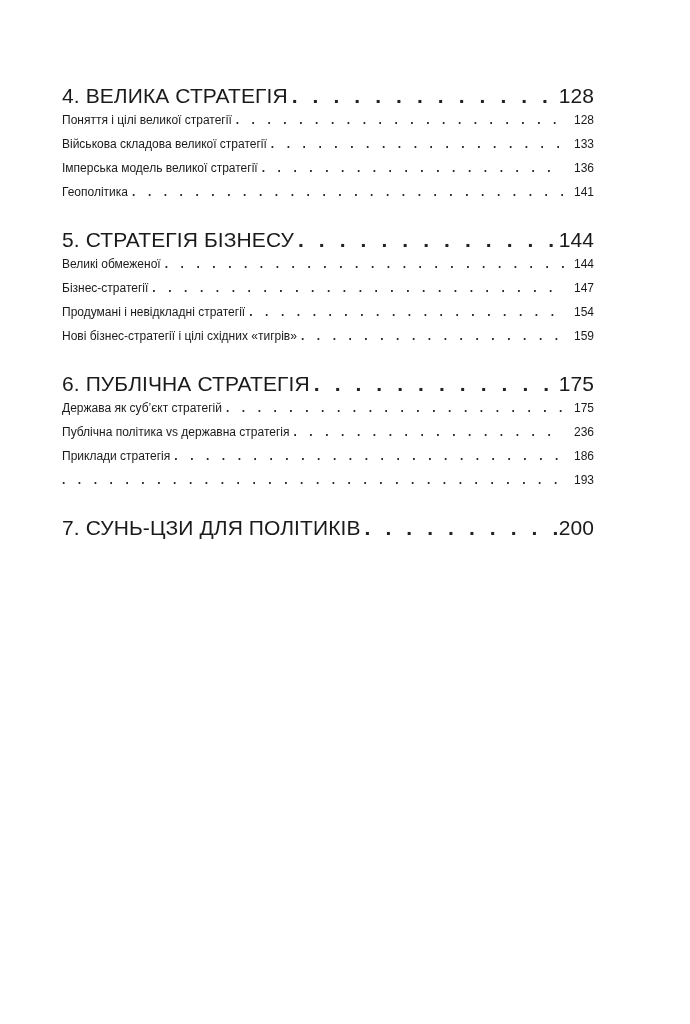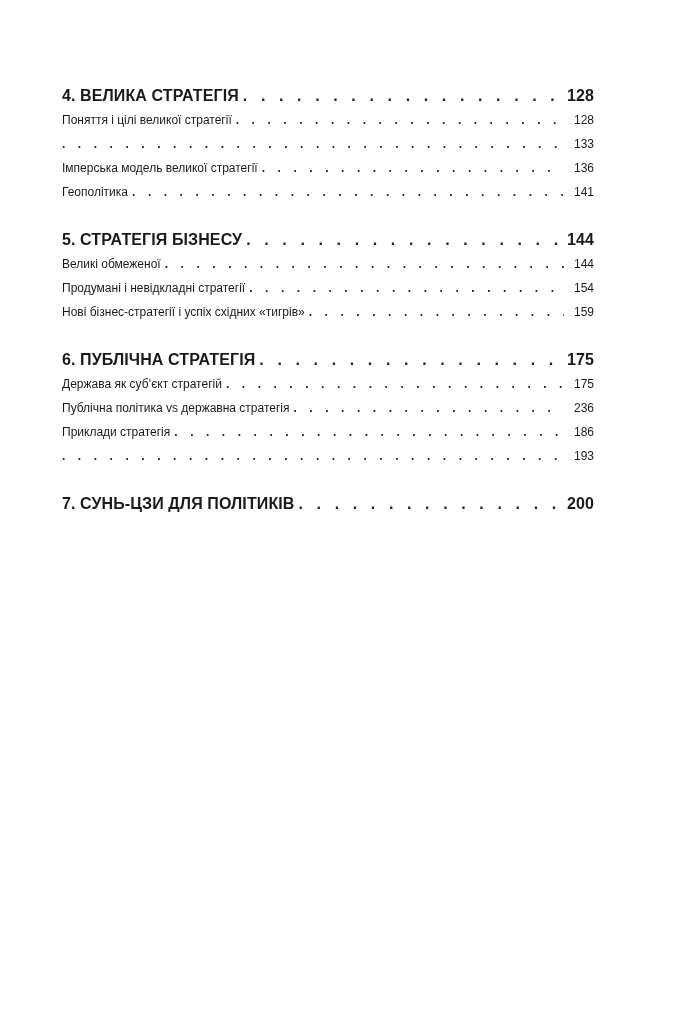--- a/index.html
+++ b/index.html
@@ -7,21 +7,21 @@
       width: 690px; height: 1024px; background: #ffffff; position: relative;
       overflow: hidden; color: #1a1a1a;
       font-family: "Liberation Sans", "DejaVu Sans", sans-serif;
     }
     .toc { position: absolute; left: 62px; top: 84px; width: 532px; }
     .section { margin-bottom: 24px; }
     .row {
       display: flex; align-items: baseline; height: 24px; line-height: 24px;
       font-size: 12px; white-space: nowrap; overflow: hidden;
     }
-    .row.heading { font-weight: bold; font-size: 16px; letter-spacing: 0.1px; }
+    .row.heading { font-weight: normal; font-size: 21px; letter-spacing: 0.1px; }
     .row .title { flex: 0 0 auto; padding-right: 4px; }
     .row .leader {
       flex: 1 1 auto; overflow: hidden; white-space: nowrap;
       letter-spacing: 4.6px; color: #222; font-weight: bold;
     }
     .row .leader::before {
       content: ". . . . . . . . . . . . . . . . . . . . . . . . . . . . . . . . . . . . . . . . . . . . . . . . . . . . . . . . . . . . . . . . .";
       font-weight: bold;
     }
     .row .page { flex: 0 0 auto; text-align: right; min-width: 28px; padding-left: 2px; }
@@ -36,20 +36,21 @@
       <span class="title">4. ВЕЛИКА СТРАТЕГІЯ</span>
       <span class="leader"></span>
       <span class="page">128</span>
     </div>
     <div class="row">
       <span class="title">Поняття і цілі великої стратегії</span>
       <span class="leader"></span>
       <span class="page">128</span>
     </div>
     <div class="row">
+      <span class="title">Військова складова великої стратегії</span>
       <span class="leader"></span>
       <span class="page">133</span>
     </div>
     <div class="row">
       <span class="title">Імперська модель великої стратегії</span>
       <span class="leader"></span>
       <span class="page">136</span>
     </div>
     <div class="row">
       <span class="title">Геополітика</span>
@@ -63,26 +64,31 @@
       <span class="title">5. СТРАТЕГІЯ БІЗНЕСУ</span>
       <span class="leader"></span>
       <span class="page">144</span>
     </div>
     <div class="row">
       <span class="title">Великі обмеженої</span>
       <span class="leader"></span>
       <span class="page">144</span>
     </div>
     <div class="row">
+      <span class="title">Бізнес-стратегії</span>
+      <span class="leader"></span>
+      <span class="page">147</span>
+    </div>
+    <div class="row">
       <span class="title">Продумані і невідкладні стратегії</span>
       <span class="leader"></span>
       <span class="page">154</span>
     </div>
     <div class="row">
-      <span class="title">Нові бізнес-стратегії і успіх східних «тигрів»</span>
+      <span class="title">Нові бізнес-стратегії і цілі східних «тигрів»</span>
       <span class="leader"></span>
       <span class="page">159</span>
     </div>
   </div>
 
   <div class="section">
     <div class="row heading">
       <span class="title">6. ПУБЛІЧНА СТРАТЕГІЯ</span>
       <span class="leader"></span>
       <span class="page">175</span>

